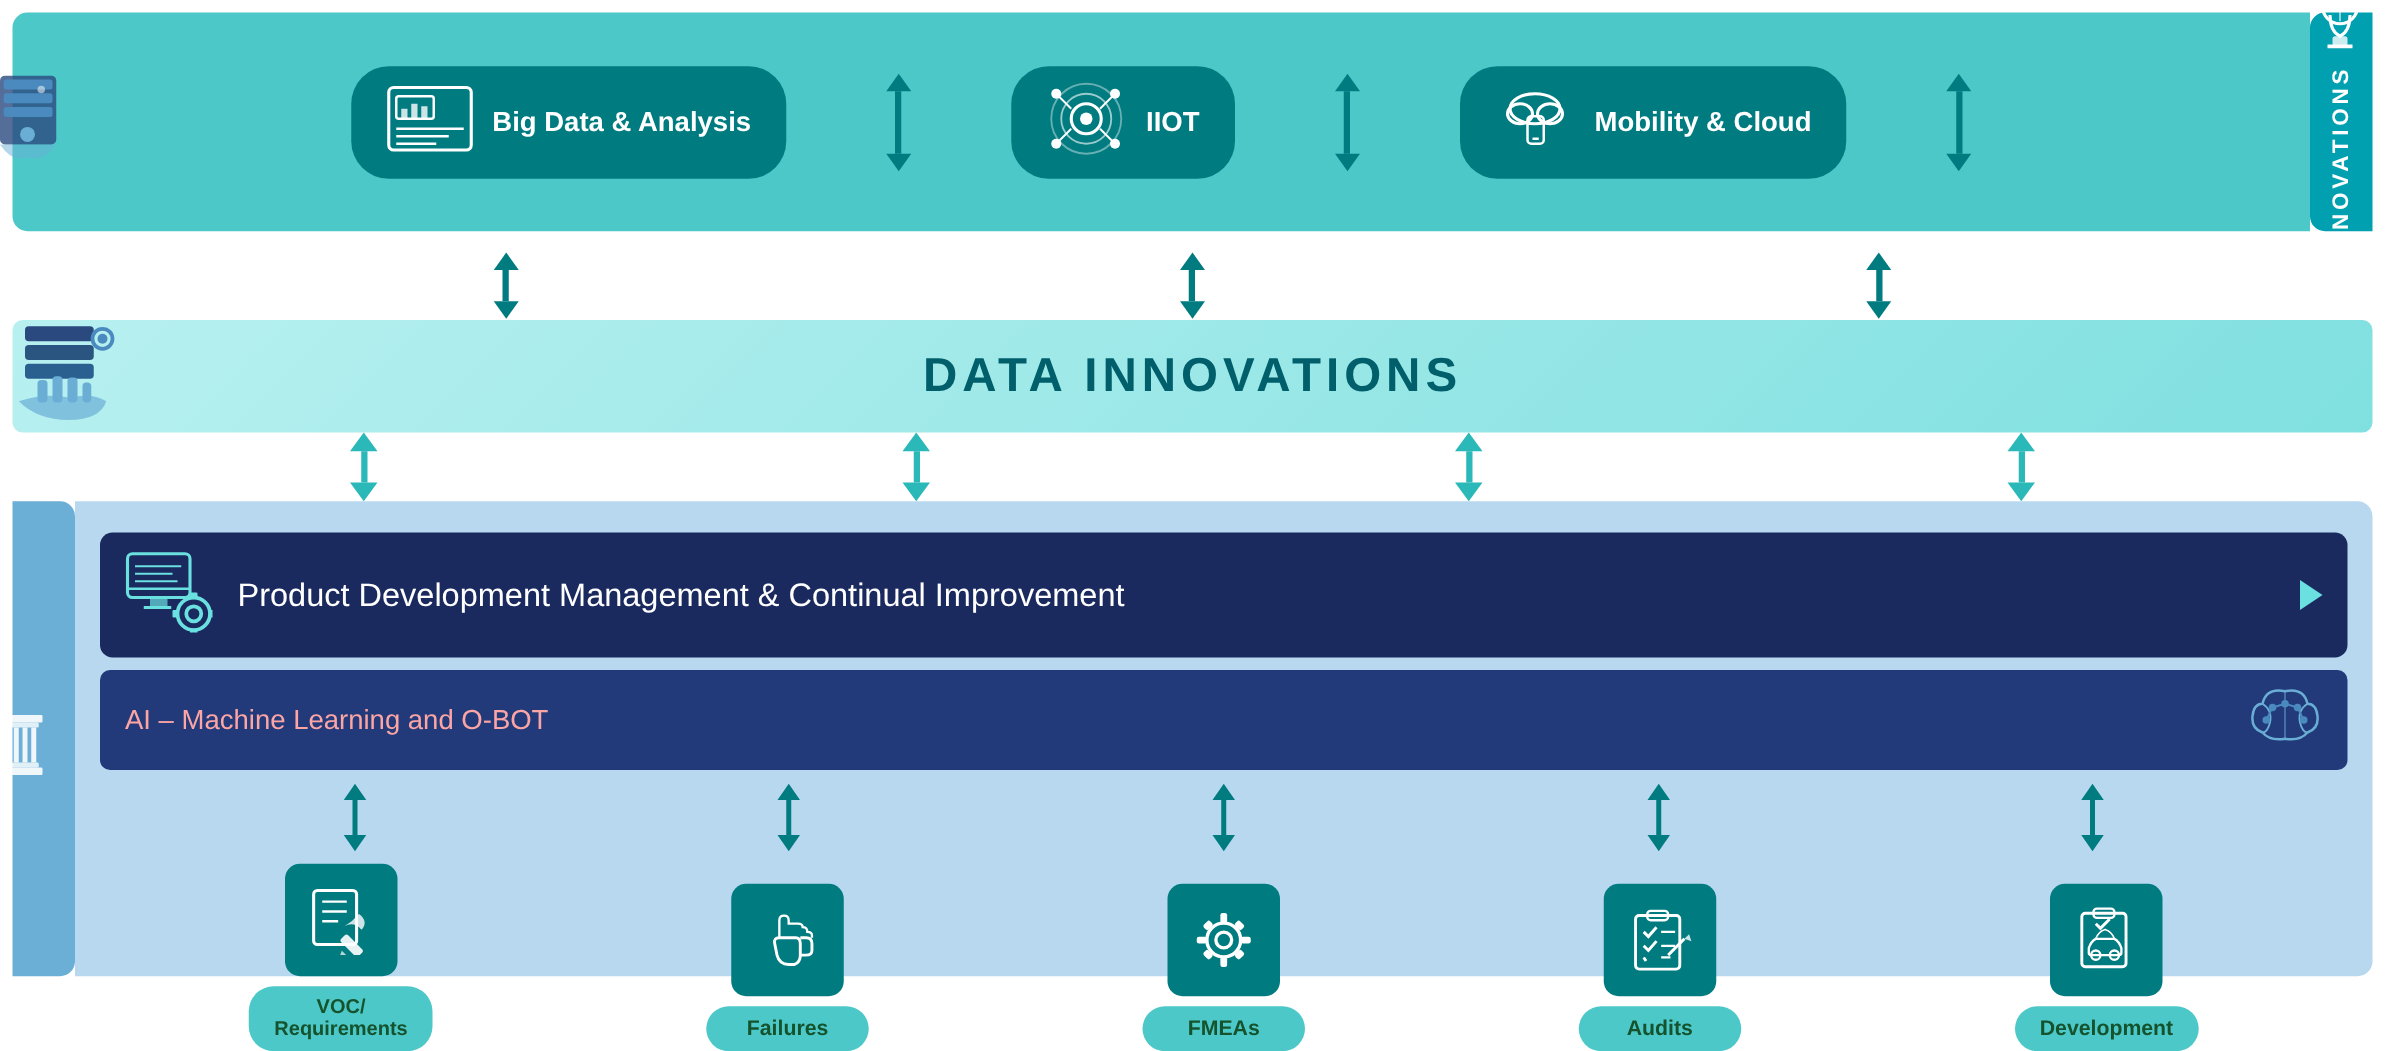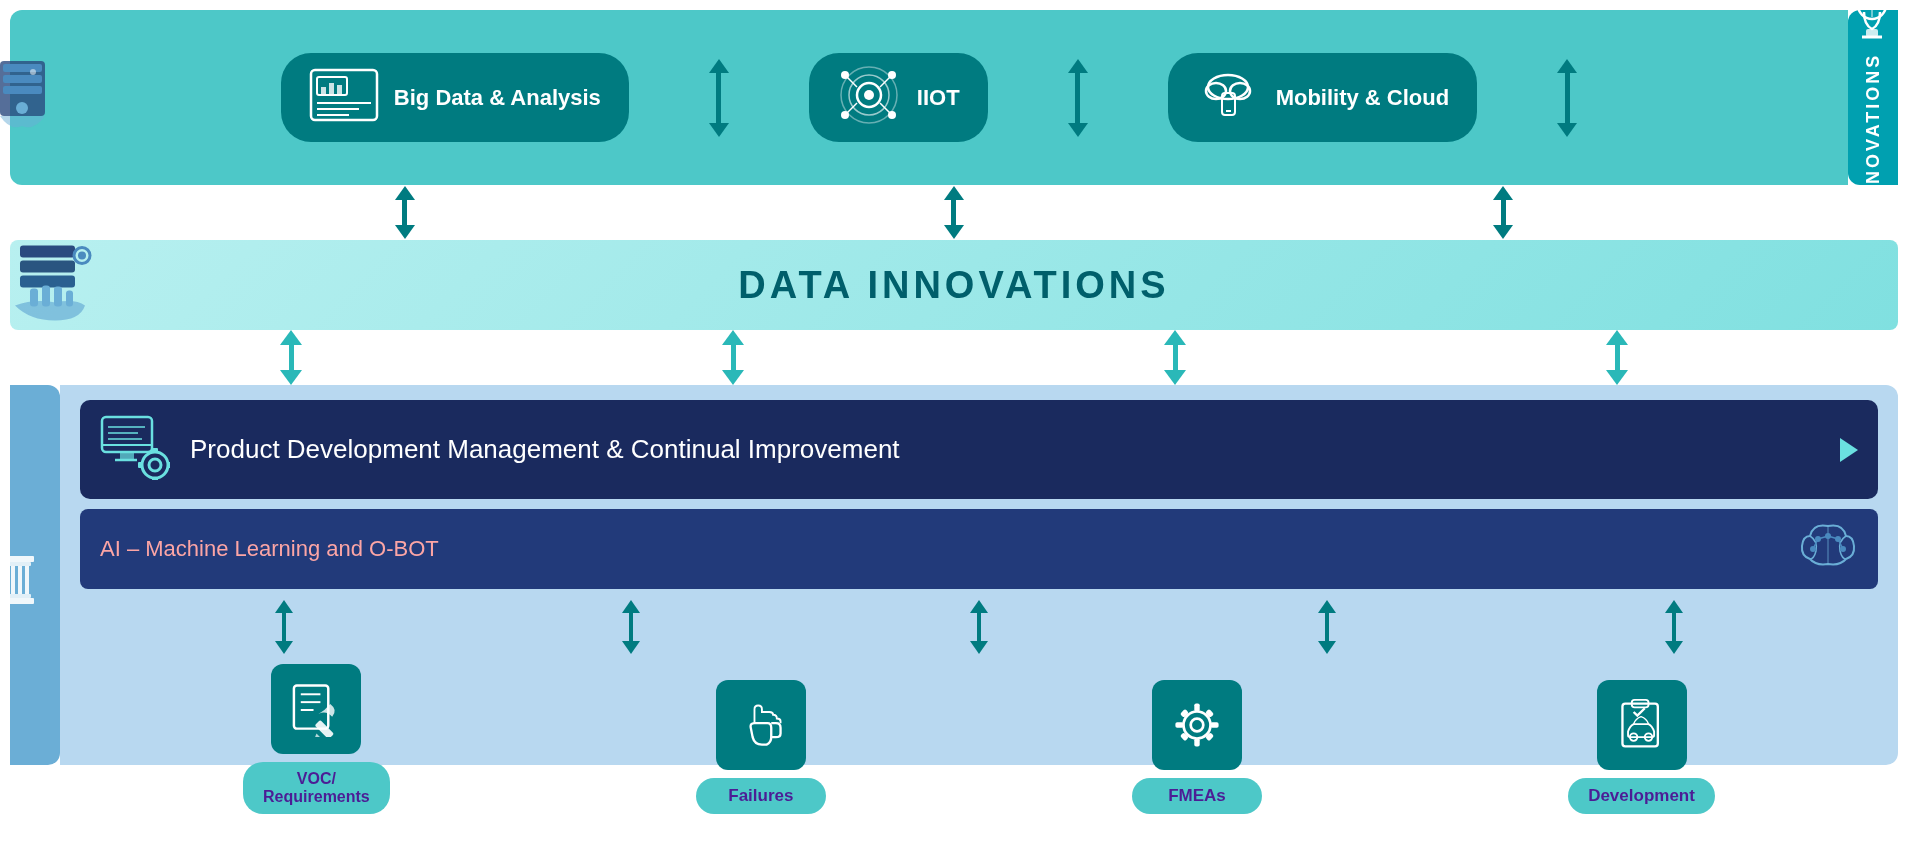--- a/index.html
+++ b/index.html
@@ -18,21 +18,21 @@
       position: relative;
       background: white;
       padding: 10px 10px 10px 10px;
     }
 
     
     .innovations-row {
       display: flex;
       align-items: stretch;
       height: 175px;
-      margin-bottom: 0;
+      margin-bottom: 16px;
       position: relative;
     }
 
     .innovations-main {
       flex: 1;
       background: #4dc8c8;
       border-radius: 12px 0 0 12px;
       display: flex;
       align-items: center;
       padding: 15px 30px;
@@ -125,20 +125,21 @@
 
     
     .product-dev-bar {
       background: #1a2a5e;
       border-radius: 10px;
       padding: 15px 20px;
       display: flex;
       align-items: center;
       gap: 20px;
       color: white;
+      margin-top: 10px;
     }
 
     
     .ai-bar {
       background: #223a7a;
       border-radius: 8px;
       padding: 12px 20px;
       text-align: center;
       color: #fca5a5;
       font-size: 22px;
@@ -177,21 +178,21 @@
       font-size: 42px;
       color: white;
     }
 
     .tool-label {
       background: #4dc8c8;
       border-radius: 20px;
       padding: 8px 20px;
       font-size: 17px;
       font-weight: 600;
-      color: #4c1d95;
+      color: #14532d;
       text-align: center;
       min-width: 130px;
     }
 
     .bidirectional-arrow {
       display: flex;
       flex-direction: column;
       align-items: center;
     }
     .bidirectional-arrow .up-head {
@@ -563,20 +564,40 @@
                 <rect x="45" y="27" width="9" height="6" rx="2" fill="white"></rect>
                 <rect x="13" y="13" width="6" height="8" rx="2" fill="white" transform="rotate(45 16 17)"></rect>
                 <rect x="41" y="13" width="6" height="8" rx="2" fill="white" transform="rotate(-45 44 17)"></rect>
                 <rect x="13" y="39" width="6" height="8" rx="2" fill="white" transform="rotate(-45 16 43)"></rect>
                 <rect x="41" y="39" width="6" height="8" rx="2" fill="white" transform="rotate(45 44 43)"></rect>
               </svg>
             </div>
             <div class="tool-label">FMEAs</div>
           </div>
 
+          <div class="tool-item">
+            <div class="tool-icon-box">
+              <svg width="58" height="58" viewBox="0 0 58 58">
+
+                <rect x="8" y="8" width="38" height="46" rx="3" fill="none" stroke="white" stroke-width="2.5"></rect>
+                <rect x="18" y="4" width="18" height="8" rx="3" fill="none" stroke="white" stroke-width="2"></rect>
+
+                <path d="M15 22 L19 26 L26 18" fill="none" stroke="white" stroke-width="2.5"></path>
+                <line x1="30" y1="22" x2="42" y2="22" stroke="white" stroke-width="2"></line>
+                <path d="M15 34 L19 38 L26 30" fill="none" stroke="white" stroke-width="2.5"></path>
+                <line x1="30" y1="34" x2="42" y2="34" stroke="white" stroke-width="2"></line>
+                <path d="M15 44 L17 47" fill="none" stroke="white" stroke-width="2.5"></path>
+                <line x1="30" y1="44" x2="38" y2="44" stroke="white" stroke-width="2"></line>
+
+                <line x1="36" y1="42" x2="50" y2="28" stroke="white" stroke-width="2.5"></line>
+                <polygon points="50,28 54,24 56,30" fill="white" opacity="0.8"></polygon>
+              </svg>
+            </div>
+            <div class="tool-label">Audits</div>
+          </div>
 
           <div class="tool-item">
             <div class="tool-icon-box">
               <svg width="58" height="58" viewBox="0 0 58 58">
 
                 <rect x="8" y="6" width="38" height="46" rx="3" fill="none" stroke="white" stroke-width="2.5"></rect>
                 <rect x="18" y="2" width="18" height="8" rx="3" fill="none" stroke="white" stroke-width="2"></rect>
 
                 <path d="M14 36 Q16 30 20 28 L36 28 Q40 30 42 36 L42 40 Q42 42 40 42 L16 42 Q14 42 14 40 Z" fill="none" stroke="white" stroke-width="2"></path>
                 <circle cx="20" cy="42" r="4" fill="none" stroke="white" stroke-width="2"></circle>

